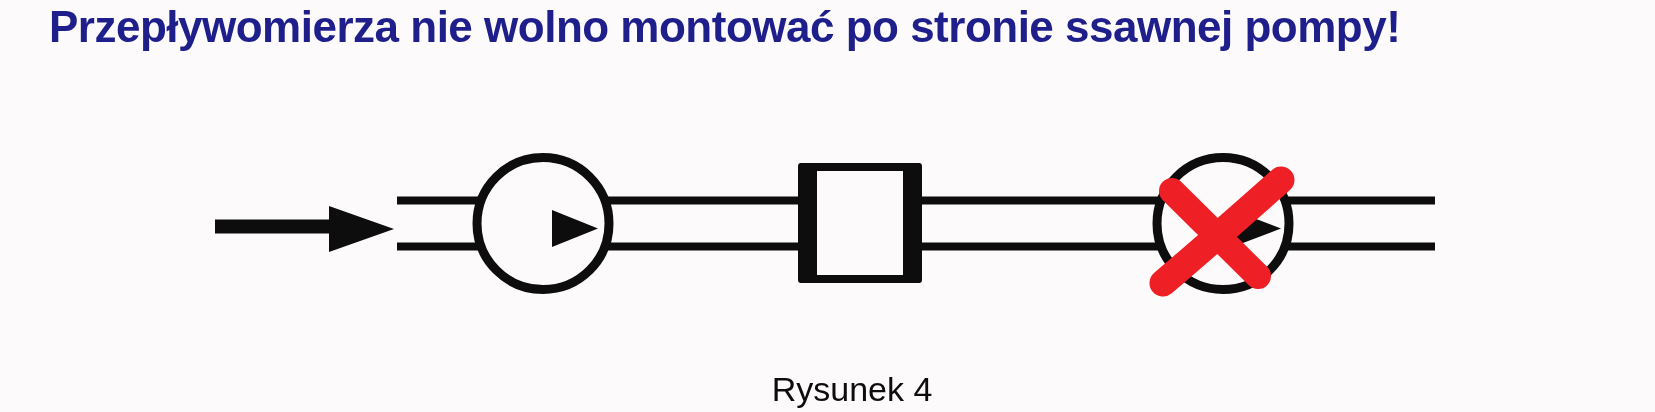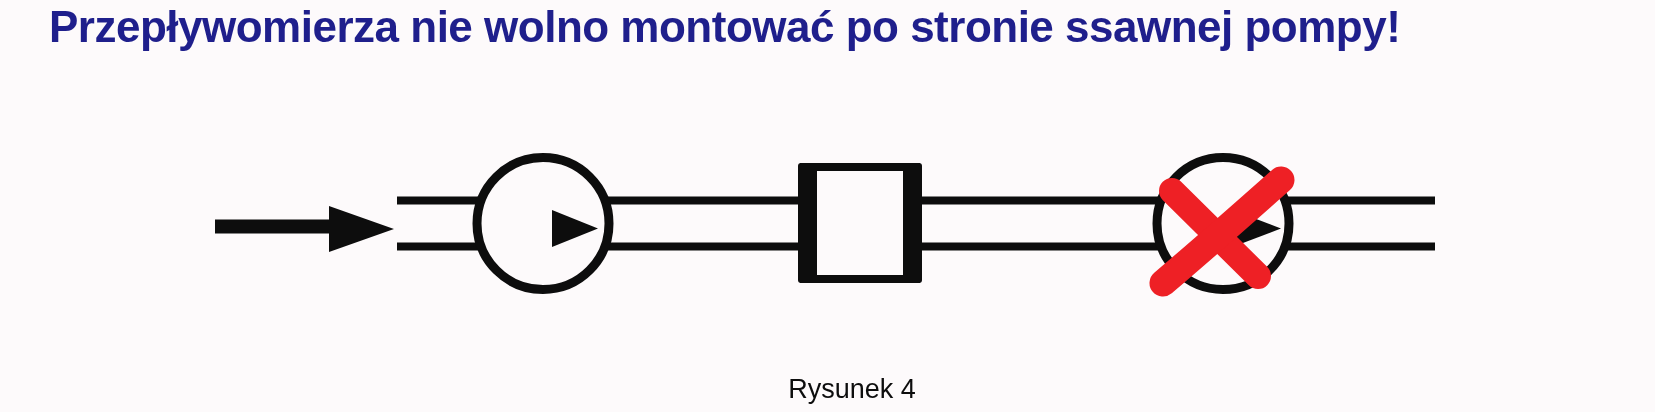--- a/index.html
+++ b/index.html
@@ -22,21 +22,21 @@
     font-weight: bold;
     line-height: 54px;
     letter-spacing: -0.5px;
     white-space: nowrap;
     color: var(--title-navy, #1f1f8c);
   }
   .caption {
     position: absolute;
     top: 370px; left: 49px; width: 1606px;
     text-align: center;
-    font-size: 27px;
+    font-size: 34px;
     line-height: 38px;
     font-weight: normal;
     color: var(--ink, #0d0d0d);
   }
   .diagram {
     position: absolute;
     left: 0; top: 0;
   }
   .ink-fill { fill: var(--ink, #0d0d0d); }
   .pipe {

